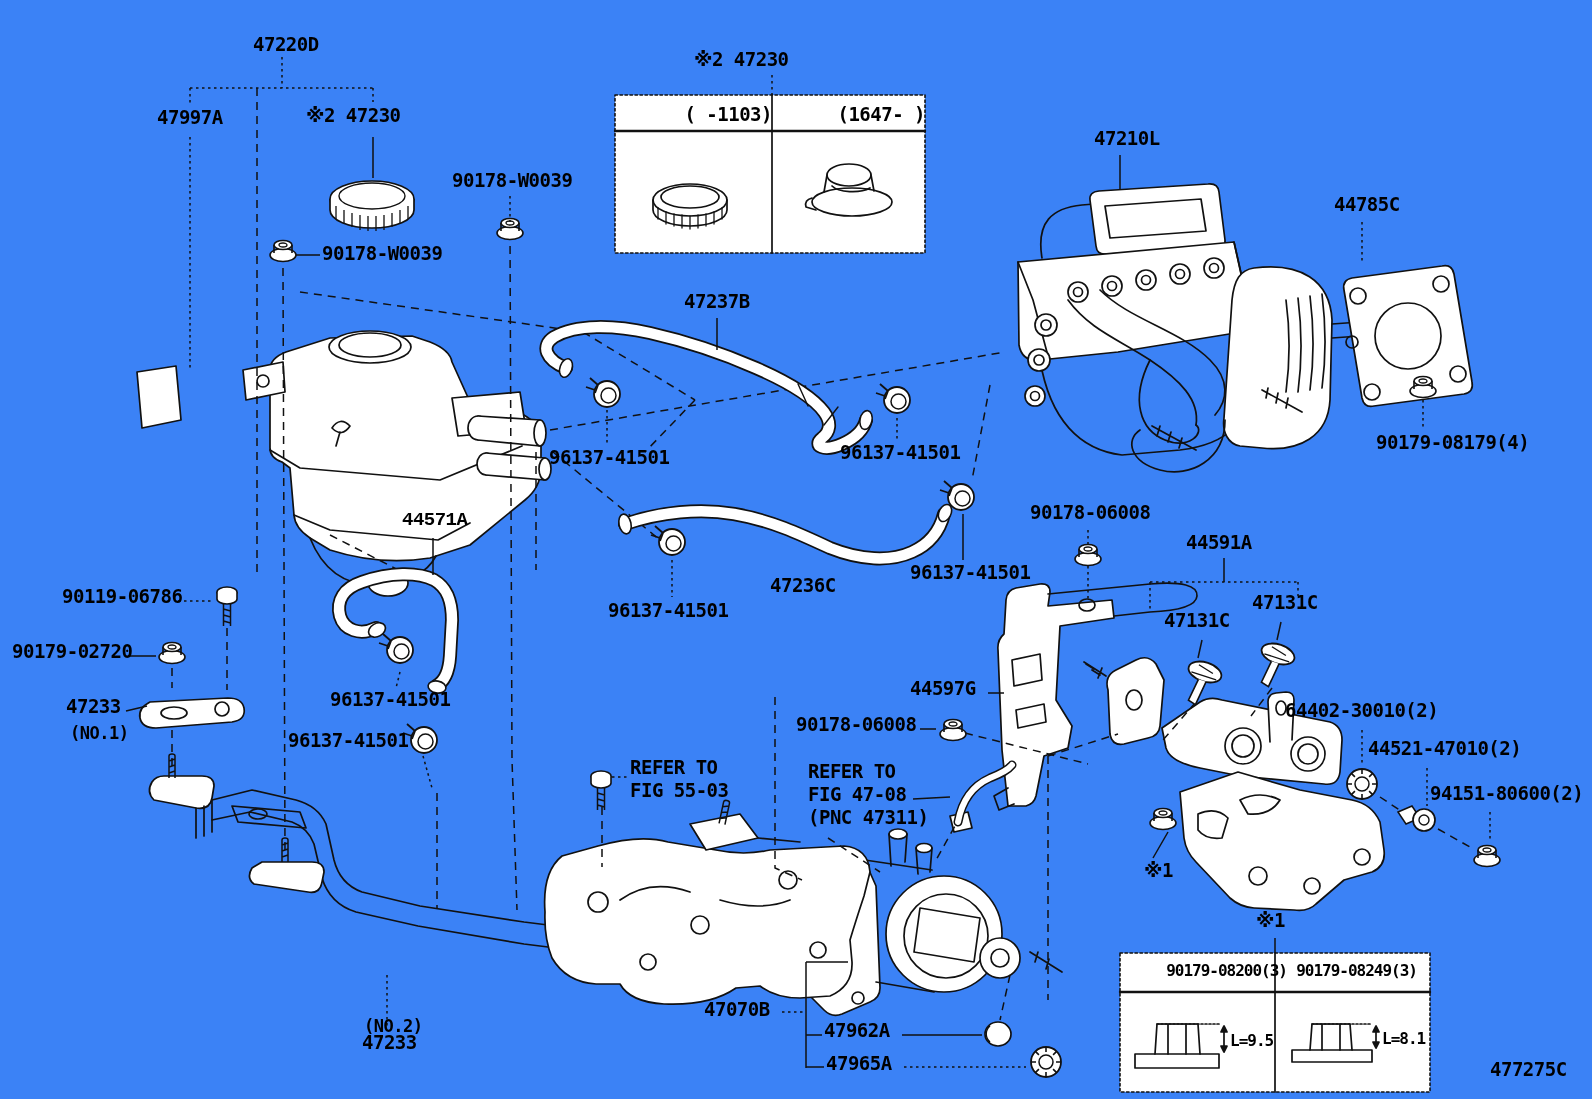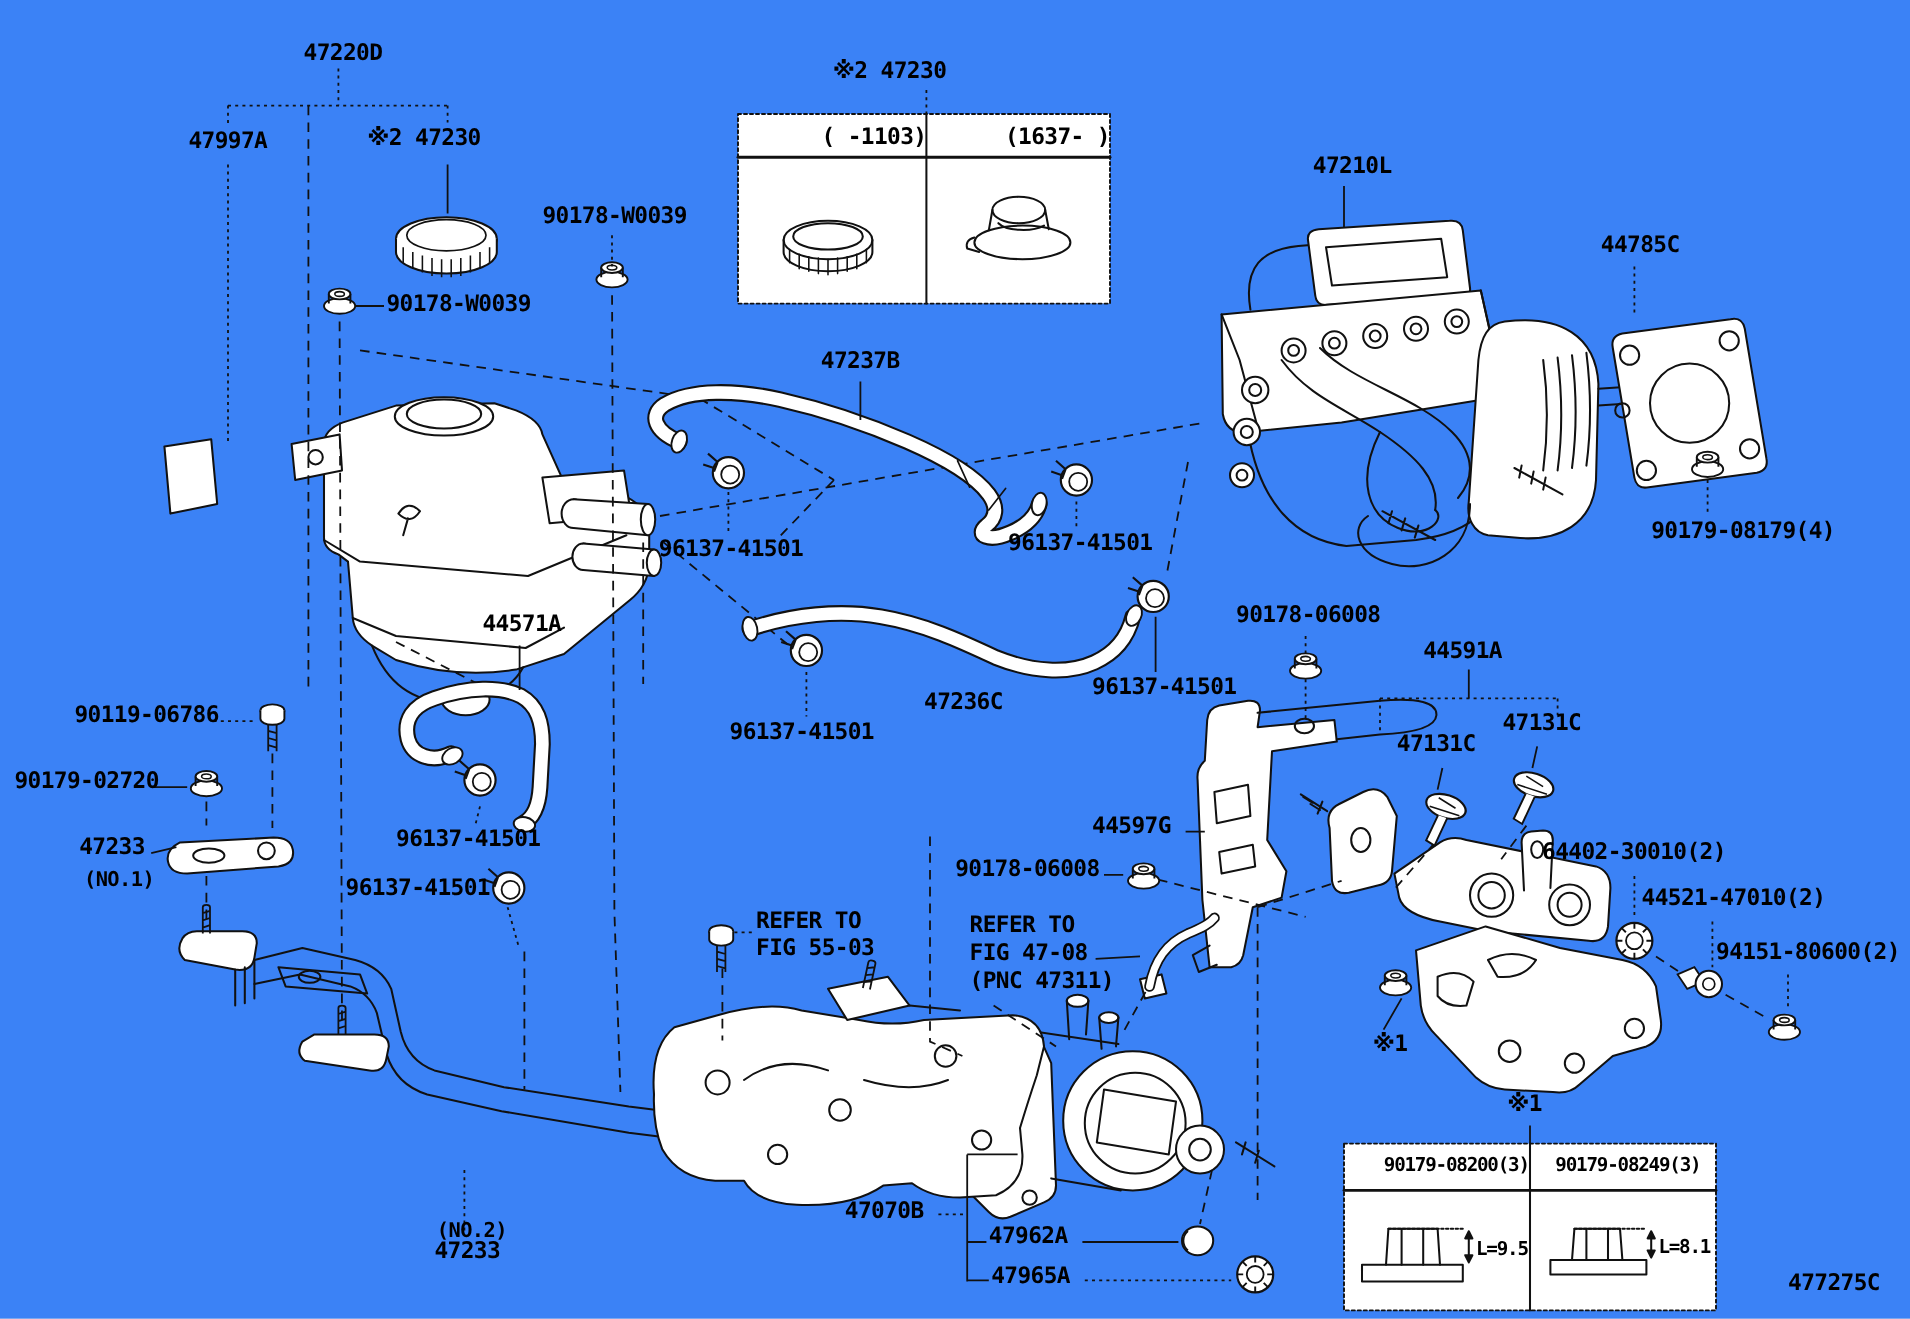--- a/index.html
+++ b/index.html
@@ -330,21 +330,21 @@
       <div class="plabel" style="left: 306px; top: 104px;">※2 47230</div>
       <div class="plabel" style="left: 452px; top: 169px;">90178-W0039</div>
       <div class="plabel" style="left: 322px; top: 242px;">90178-W0039</div>
       <div class="plabel" style="left: 694px; top: 48px;">※2 47230</div>
       <div class="plabel" style="left: 1094px; top: 127px;">47210L</div>
       <div class="plabel" style="left: 1334px; top: 193px;">44785C</div>
       <div class="plabel" style="left: 1376px; top: 431px;">90179-08179(4)</div>
       <div class="plabel" style="left: 684px; top: 290px;">47237B</div>
       <div class="plabel" style="left: 549px; top: 446px;">96137-41501</div>
       <div class="plabel" style="left: 840px; top: 441px;">96137-41501</div>
-      <div class="plabel" style="left: 402px; top: 509px;">44571A</div>
+      <div class="plabel" style="left: 402px; top: 509px; font-family: Liberation Mono, monospace;">44571A</div>
       <div class="plabel" style="left: 608px; top: 599px;">96137-41501</div>
       <div class="plabel" style="left: 770px; top: 574px;">47236C</div>
       <div class="plabel" style="left: 910px; top: 561px;">96137-41501</div>
       <div class="plabel" style="left: 1030px; top: 501px;">90178-06008</div>
       <div class="plabel" style="left: 1186px; top: 531px;">44591A</div>
       <div class="plabel" style="left: 1164px; top: 609px;">47131C</div>
       <div class="plabel" style="left: 1252px; top: 591px;">47131C</div>
       <div class="plabel" style="left: 62px; top: 585px; text-align: right;">90119-06786</div>
       <div class="plabel" style="left: 12px; top: 640px;">90179-02720</div>
       <div class="plabel" style="left: 66px; top: 695px;">47233</div>
@@ -364,20 +364,20 @@
       <div class="plabel" style="left: 1144px; top: 859px;">※1</div>
       <div class="plabel" style="left: 1256px; top: 909px;">※1</div>
       <div class="plabel" style="left: 704px; top: 998px;">47070B</div>
       <div class="plabel" style="left: 824px; top: 1019px;">47962A</div>
       <div class="plabel" style="left: 826px; top: 1052px;">47965A</div>
       <div class="plabel" style="left: 362px; top: 1031px;">47233</div>
       <div class="plabel small" style="left: 364px; top: 1016px;">(NO.2)</div>
     </div>
 
 <div class="tcell" style="left:615px;top:103px;width:157px;">(     -1103)</div>
-<div class="tcell" style="left:772px;top:103px;width:153px;">(1637-     )</div>
-<div class="tcell nut" style="left:1122px;top:961px;width:152px;">90179-08200(3)</div>
+<div class="tcell" style="left:772px;top:103px;width:153px;">(1647-     )</div>
+<div class="tcell nut" style="left:1122px;top:961px;width:152px;padding-left:13px;">90179-08200(3)</div>
 <div class="tcell nut" style="left:1277px;top:961px;width:140px;">90179-08249(3)</div>
 <div class="dim" style="left:1230px;top:1031px;">L=9.5</div>
 <div class="dim" style="left:1382px;top:1029px;">L=8.1</div>
 <div class="doccode" style="left:1490px;top:1058px;">477275C</div>
 
 </div>
 
 </body></html>

